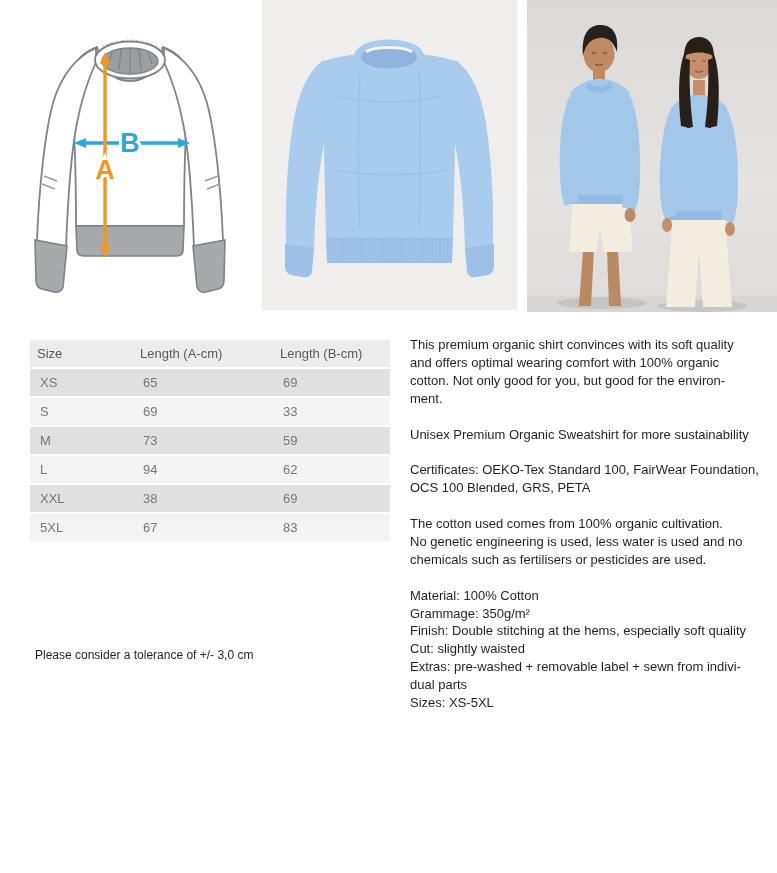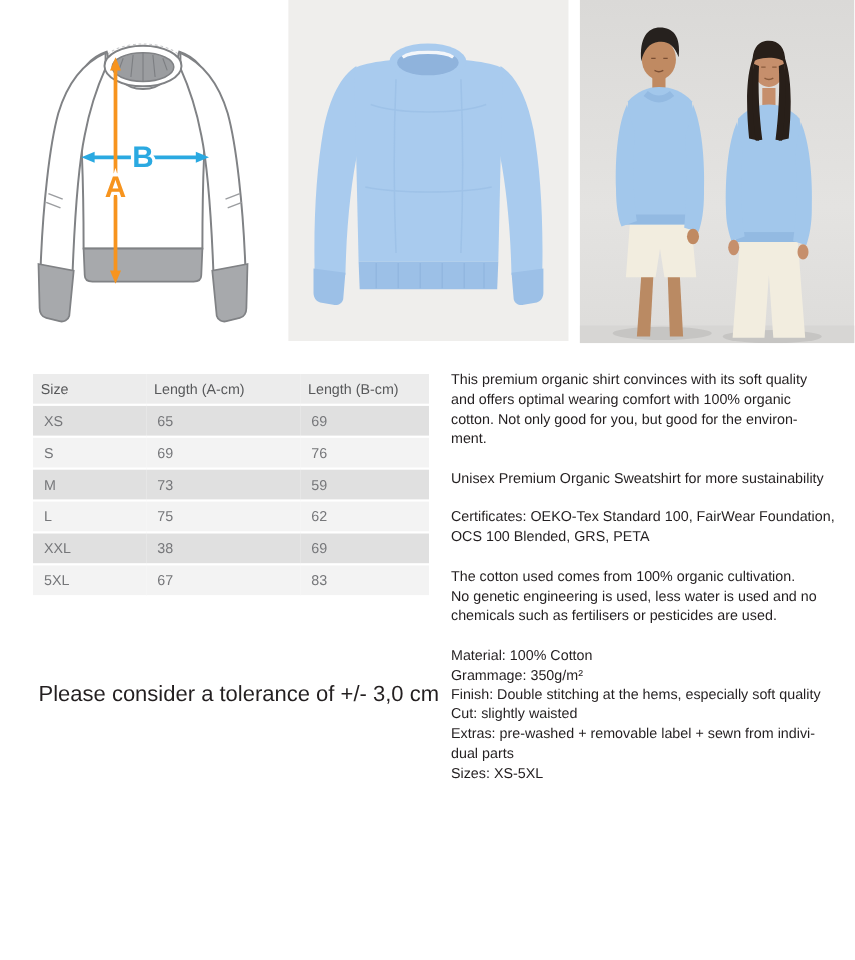--- a/index.html
+++ b/index.html
@@ -18,21 +18,21 @@
   table.size-table td{padding:6px 0 6px 10px;color:#76777a;border-bottom:2px solid #fff;margin-left:40px;}
   table.size-table tbody tr:nth-child(odd) td{background:#e0e0e0;}
   table.size-table tbody tr:nth-child(even) td{background:#f3f3f3;}
 
   .description{position:absolute;left:410px;top:336px;width:370px;font-size:13px;
         line-height:17.9px;color:#231f20;}
   .description .para{margin:0 0 17.9px 0;}
   .description .para:last-child{margin-bottom:0;}
   .description .line{white-space:nowrap;}
 
-  .tolerance{position:absolute;left:35px;top:620px;font-size:20px;color:#231f20;}
+  .tolerance{position:absolute;left:35px;top:648px;font-size:12px;color:#231f20;}
 </style>
 </head>
 <body>
 
 <div class="page">
 
   <div class="gallery">
 
     <div class="panel-diagram">
       <svg width="262" height="310" viewBox="0 0 262 310">
@@ -194,30 +194,30 @@
     </thead>
     <tbody>
       <tr>
         <td>XS</td>
         <td>65</td>
         <td>69</td>
       </tr>
       <tr>
         <td>S</td>
         <td>69</td>
-        <td>76</td>
+        <td>33</td>
       </tr>
       <tr>
         <td>M</td>
         <td>73</td>
         <td>59</td>
       </tr>
       <tr>
         <td>L</td>
-        <td>75</td>
+        <td>94</td>
         <td>62</td>
       </tr>
       <tr>
         <td>XXL</td>
         <td>38</td>
         <td>69</td>
       </tr>
       <tr>
         <td>5XL</td>
         <td>67</td>

